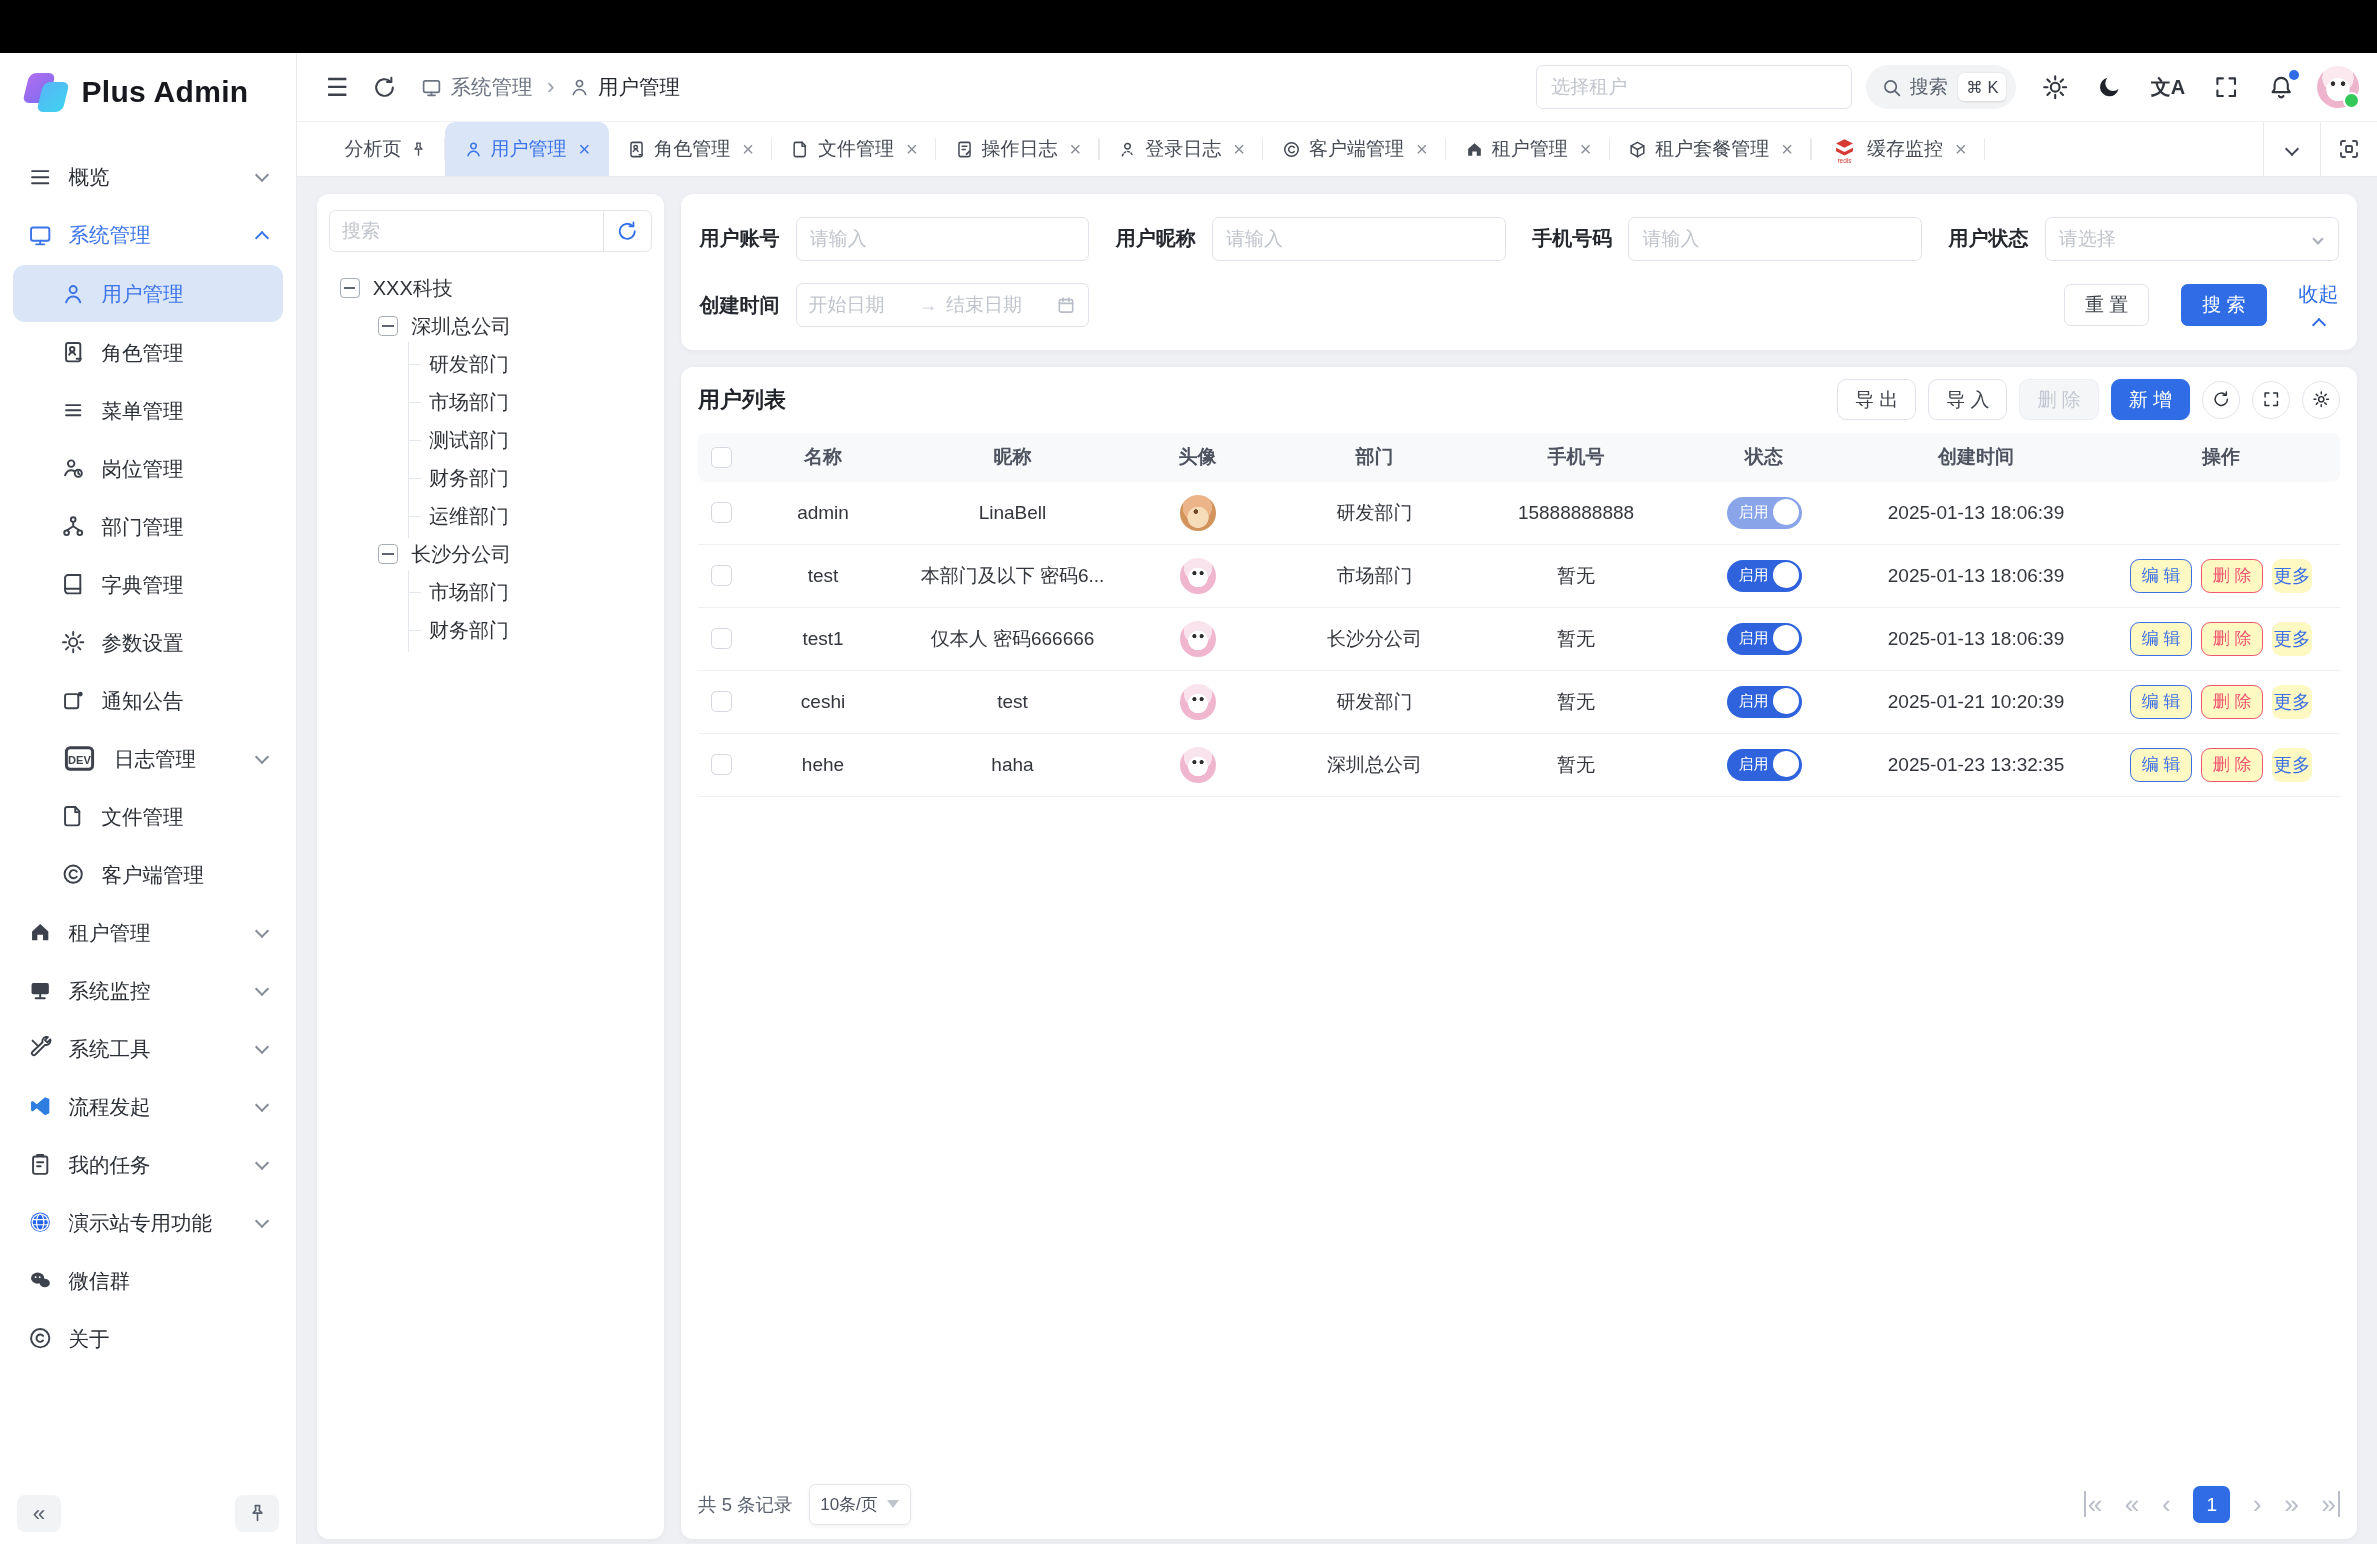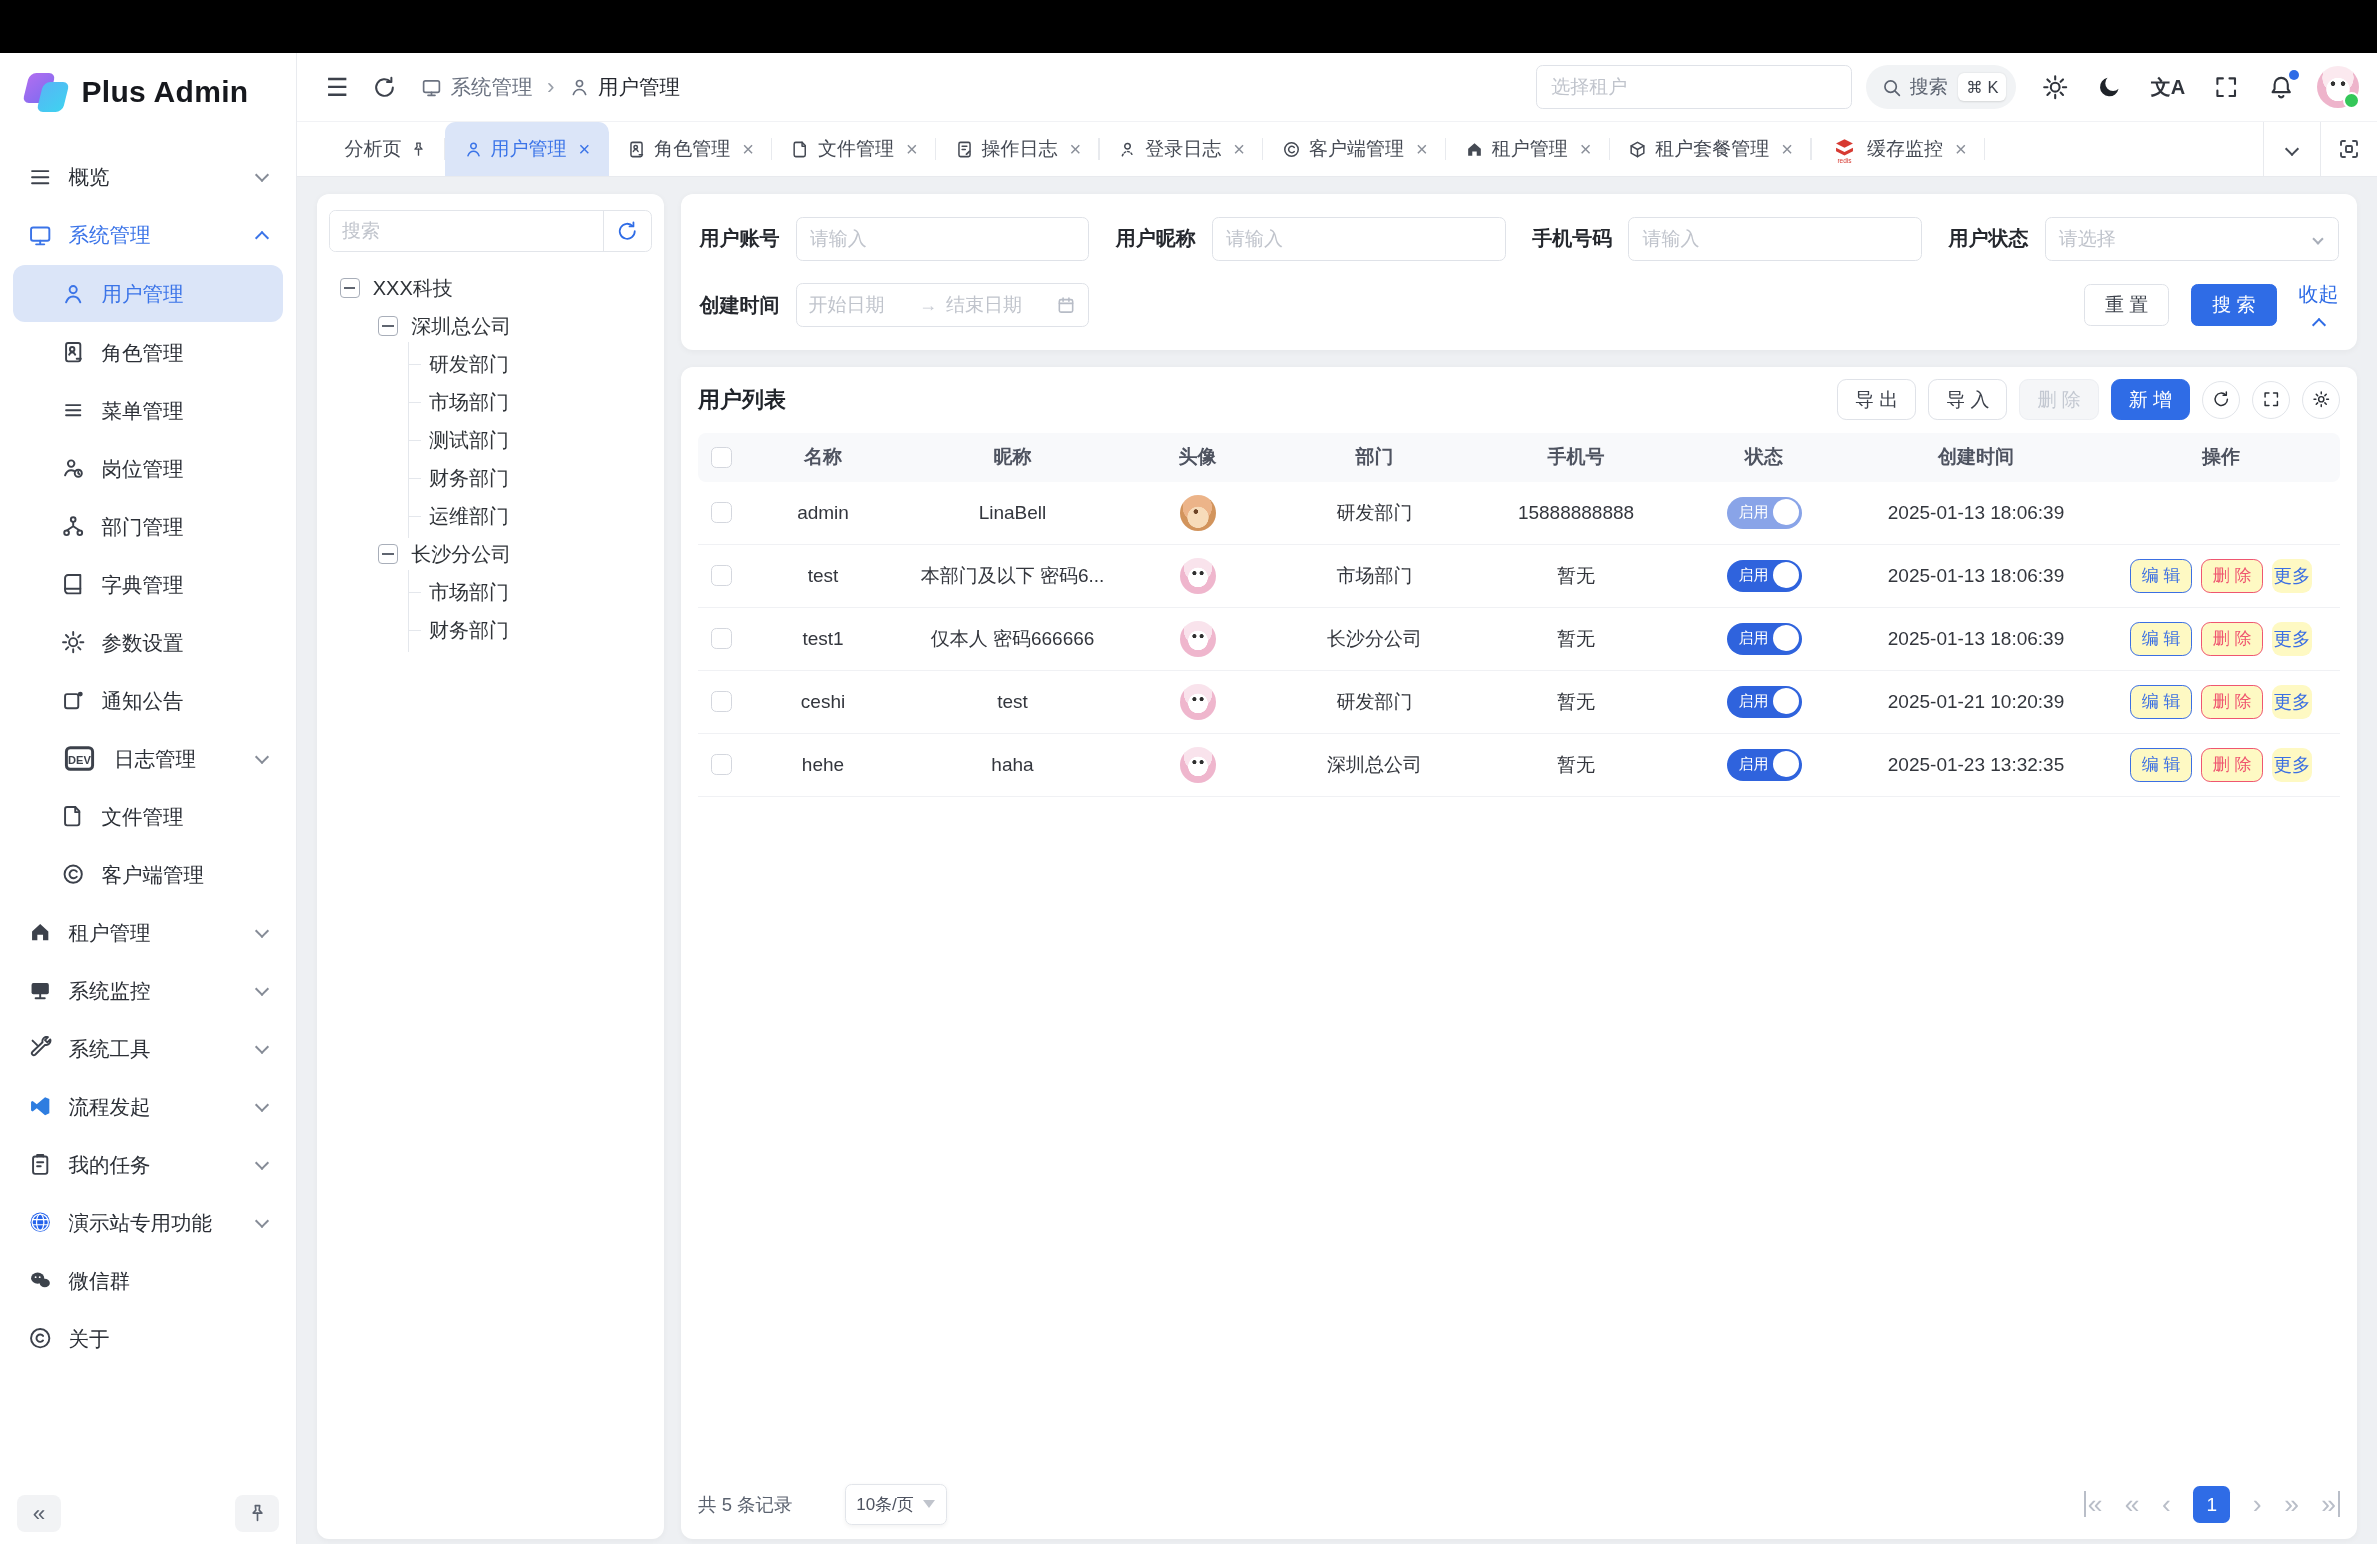--- a/index.html
+++ b/index.html
@@ -117,21 +117,21 @@
     color:#303133; outline:none; min-width:0; background:#fff; }
   .f-input::placeholder{ color:#c0c4cc; }
   .f-select{ flex:1; height:44px; border:1.3px solid #dfe2e8; border-radius:6.6px; display:flex; align-items:center;
     padding:0 13.2px; font-size:19px; color:#c0c4cc; background:#fff; }
   .f-select .chev{ margin:0 2.6px 0 auto; border-color:#a8aeb9; width:8px; height:8px; }
   .f-range{ flex:1; height:44px; border:1.3px solid #dfe2e8; border-radius:6.6px; display:flex; align-items:center;
     padding:0 12px; font-size:19px; color:#c0c4cc; gap:9.2px; background:#fff; }
   .f-range .ph{ flex:1; }
   .f-range .arr{ color:#c6cad2; font-size:18px; }
   .f-range .cal{ font-size:20px; color:#b7bcc6; }
-  .f-actions{ grid-column:3 / 5; display:flex; align-items:center; justify-content:flex-end; gap:22px; }
+  .f-actions{ grid-column:3 / 5; display:flex; align-items:center; justify-content:flex-end; gap:32px; }
   .btn{ height:42px; border-radius:6.6px; border:1.3px solid #dfe2e8; background:#fff; font-size:19px; color:#3c414b;
     padding:0 20px; display:inline-flex; align-items:center; justify-content:center;
     font-family:inherit; white-space:nowrap; }
   .btn.primary{ background:#2f6ce6; border-color:#2f6ce6; color:#fff; }
   .collapse-link{ display:inline-flex; align-items:center; gap:8px; color:#2f6ce6; font-size:20px;flex-direction:column; }
   .collapse-link .chev{ border-color:#2f6ce6; margin:4px 0 0 0; }
 
   
   .table-card{ flex:1; display:flex; flex-direction:column; padding:0 17px; min-height:0; }
   .t-toolbar{ height:66px; display:flex; align-items:center; flex:none; }
@@ -160,21 +160,21 @@
   .switch{ width:75px; height:32px; border-radius:16px; background:#2f63dd; display:inline-flex; align-items:center; position:relative; }
   .switch .sw-label{ color:#fff; font-size:15px; margin-left:12px; }
   .switch .sw-knob{ position:absolute; right:2.6px; top:2.6px; width:26.4px; height:26.4px; background:#fff; border-radius:50%; }
   .switch.light{ background:#89a4e8; }
   .actwrap{ display:inline-flex; align-items:center; gap:9.2px; }
   .abtn{ height:34px; padding:0 10.6px; border-radius:9.2px; font-size:17px; background:#fef9c3; font-family:inherit; white-space:nowrap; }
   .abtn.edit{ border:1.3px solid #3b6fe3; color:#3b6fe3; }
   .abtn.del{ border:1.3px solid #ef5670; color:#ef5670; }
   .abtn.more{ border:none; color:#3b6fe3; font-size:18.5px; padding:0 1.3px; }
   .t-spacer{ flex:1; }
-  .t-foot{ height:69px; display:flex; align-items:center; flex:none;gap:36px; }
+  .t-foot{ height:69px; display:flex; align-items:center; flex:none; }
   .total-txt{ font-size:18.5px; color:#5c6370; }
   .psize{ height:41px; min-width:98px; border:1.3px solid #e2e5ea; border-radius:6.6px; margin-left:16px; display:inline-flex;
     align-items:center; padding:0 10.6px; font-size:17px; color:#4e5360; gap:9.2px; box-shadow:0 1.3px 4px rgba(0,0,0,.05); }
   .psize .tri{ width:0; height:0; border-left:6px solid transparent; border-right:6px solid transparent; border-top:8px solid #c0c4cc; margin-left:auto; }
   .pager{ margin-left:auto; display:flex; align-items:center; gap:22.5px; color:#b9bec8; font-size:26.4px; }
   .pg{ display:inline-flex; align-items:center; justify-content:center; line-height:1; }
   .pg.bar-l{ border-left:2px solid #b9bec8; padding-left:2px; }
   .pg.bar-r{ border-right:2px solid #b9bec8; padding-right:2px; }
   .pg.cur{ width:37px; height:37px; background:#2f6ce6; color:#fff; border-radius:6.6px; font-size:19px; }
 </style>

